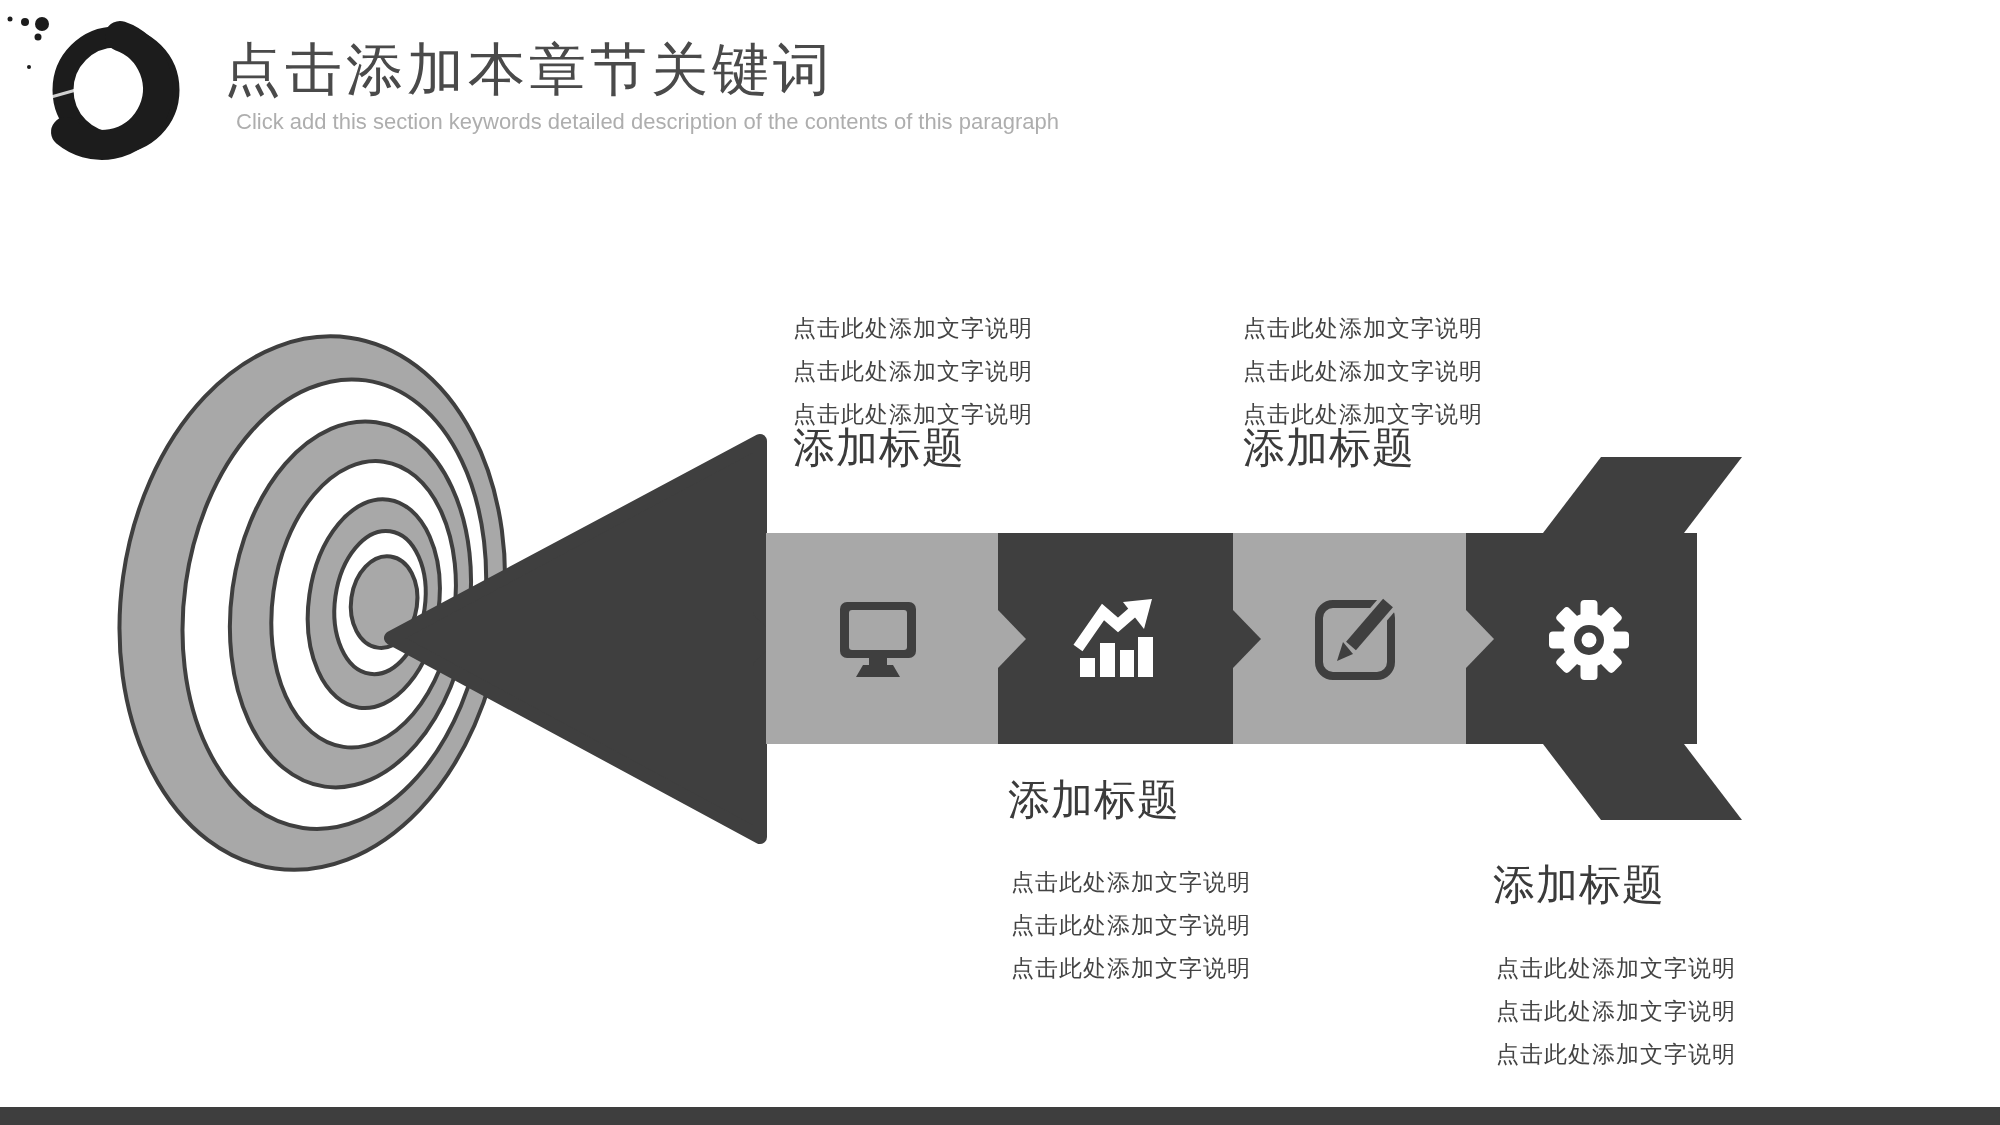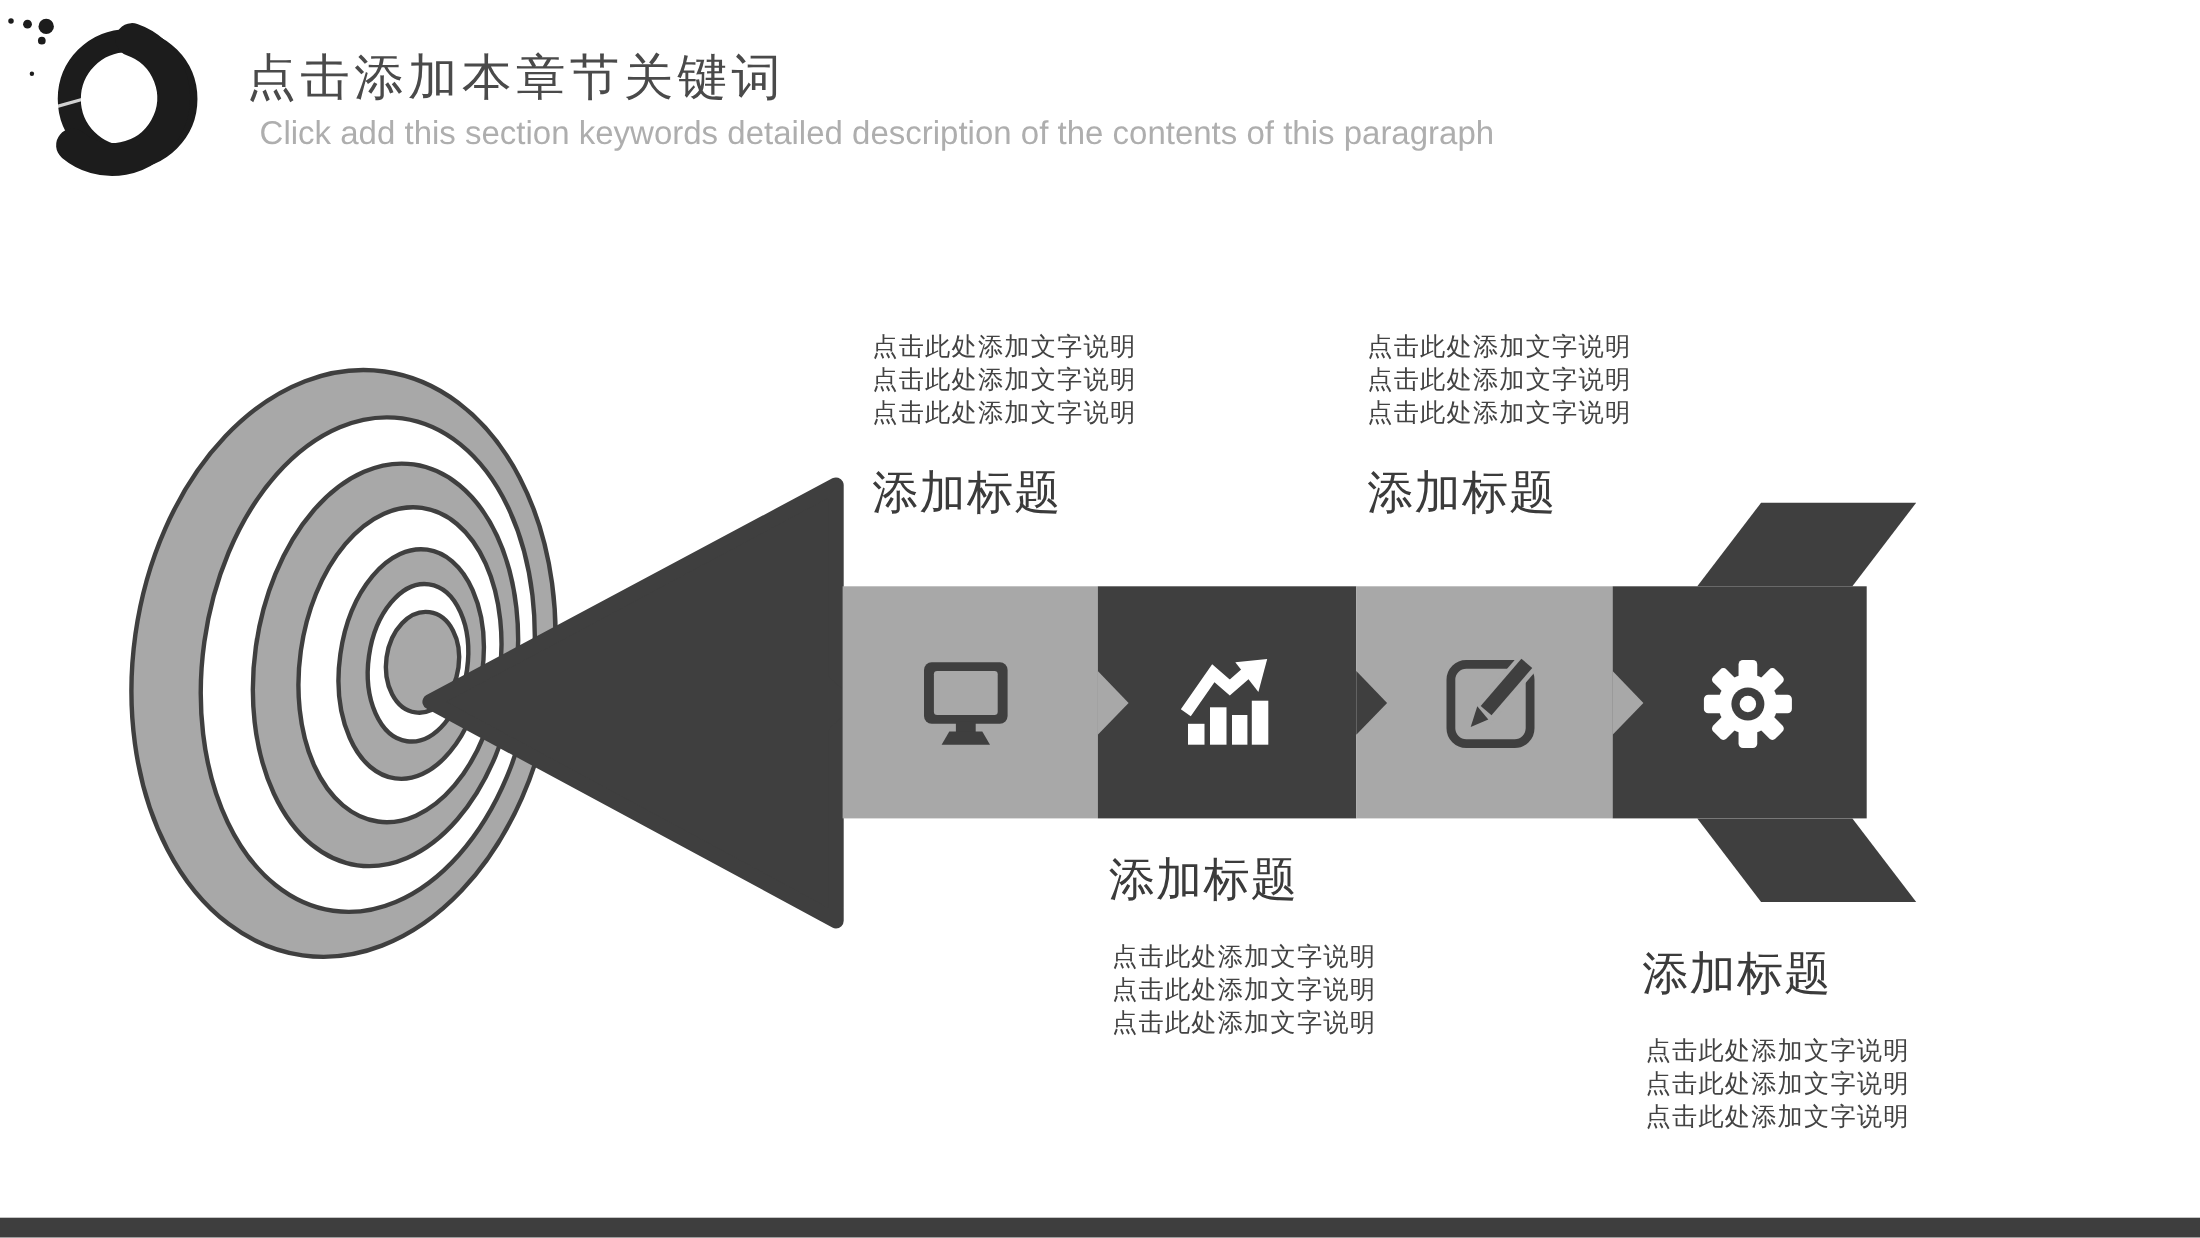--- a/index.html
+++ b/index.html
@@ -6,26 +6,26 @@
   body{
     width:2000px;height:1125px;position:relative;overflow:hidden;
     background:#ffffff;
     font-family:"Liberation Sans","DejaVu Sans",sans-serif;
   }
   .abs{position:absolute;}
 
   
   #logo{left:0;top:0;width:210px;height:185px;}
   #header-title{
-    left:224px;top:36px;font-size:45px;line-height:67px;
+    left:224px;top:36px;font-size:57px;line-height:67px;
     letter-spacing:4px;font-weight:500;color:var(--header-title,#4a4a4a);
     white-space:nowrap;
   }
   #header-subtitle{
-    left:236px;top:108px;font-size:30px;line-height:28px;
+    left:236px;top:108px;font-size:22px;line-height:28px;
     color:var(--header-subtitle,#aeaeae);white-space:nowrap;
   }
 
   
   #diagram{left:0;top:0;width:2000px;height:1125px;}
   .f-dark{fill:var(--dark,#3f3f3f);}
   .f-gray{fill:var(--gray,#a8a8a8);}
   .f-white{fill:#ffffff;}
   .f-ink{fill:var(--ink,#1c1c1c);}
   .sk-dark{stroke:var(--dark,#3f3f3f);}
@@ -34,21 +34,21 @@
   .nofill{fill:none;}
 
   
   .callout{white-space:nowrap;}
   .c-title{
     font-size:42px;line-height:52px;font-weight:normal;
     color:var(--title-text,#3b3b3b);letter-spacing:1px;
   }
   .c-line{
     font-size:23px;line-height:30px;
-    color:var(--text,#434343);letter-spacing:1px;
+    color:var(--text,#434343);letter-spacing:1px;margin-top:13px;
   }
   #callout-top-1-desc{left:793px;top:300px;}
   #callout-top-1-title{left:793px;top:422px;}
   #callout-top-2-desc{left:1243px;top:300px;}
   #callout-top-2-title{left:1243px;top:422px;}
   #callout-bottom-1-title{left:1008px;top:774px;}
   #callout-bottom-1-desc{left:1011px;top:854px;}
   #callout-bottom-2-title{left:1493px;top:859px;}
   #callout-bottom-2-desc{left:1496px;top:940px;}
 

